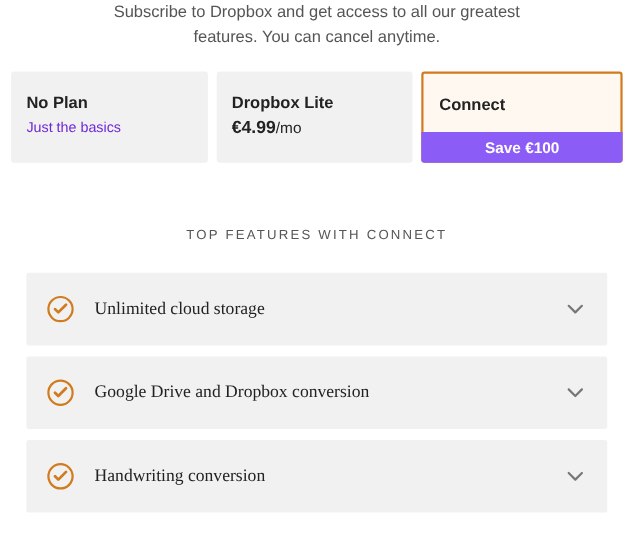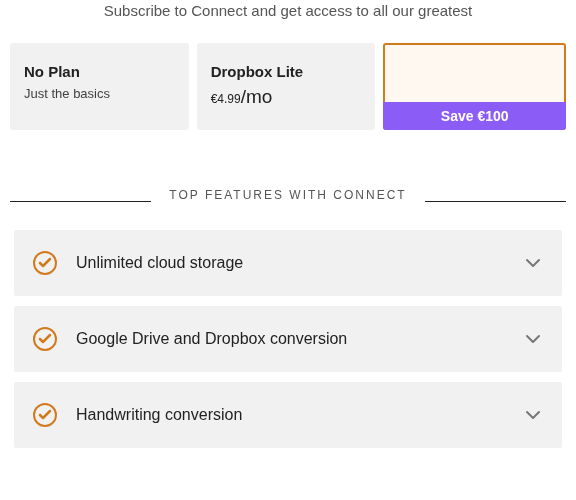--- a/index.html
+++ b/index.html
@@ -35,65 +35,67 @@
     background: #fff8f0;
     border: 2px solid #d17a1e;
     padding-bottom: 34px;
   }
   .plan-title {
     font-weight: 700;
     font-size: 15px;
     margin-bottom: 6px;
   }
   .plan-sub {
-    color: #404040;
+    color: #6d28d9;
     font-size: 13px;
   }
   .price {
-    font-weight: 400;
-    font-size: 12px;
+    font-weight: 700;
+    font-size: 16px;
     display: inline;
   }
   .permo {
-    font-size: 19px;
+    font-size: 14px;
   }
   .save-band {
     position: absolute;
     left: -2px; right: -2px; bottom: -2px;
     background: #8b5cf6;
     color: #fff;
     text-align: center;
     font-weight: 700;
     font-size: 14px;
     padding: 6px 0;
     border-radius: 0 0 3px 3px;
   }
   .features-header {
     display: flex;
-    align-items: flex-end;
+    align-items: center;
     padding: 18px 10px 28px;
+    flex-direction: column;
   }
   .features-header .line {
     flex: 1;
     height: 1px;
     background: #222;
   }
   .features-header .label {
     padding: 0 18px;
     letter-spacing: 2px;
     font-size: 12px;
     color: #555;
   }
   .feature {
     background: #f1f1f1;
-    margin: 0 14px 10px;
+    margin: 0 24px 10px;
     padding: 20px 18px;
     display: flex;
     align-items: center;
     border-radius: 2px;
+    font-family: Liberation Serif, serif;
   }
   .check {
     width: 26px;
     height: 26px;
     margin-right: 18px;
     flex: none;
   }
   .check circle {
     fill: none;
     stroke: #d17a1e;
@@ -121,35 +123,37 @@
     stroke: #777;
     stroke-width: 2;
     stroke-linecap: round;
     stroke-linejoin: round;
   }
 </style>
 </head>
 <body>
 
 <div class="subtitle">
-  <span>Subscribe to Connect and get access to all our greatest</span><br>
+  <span>Subscribe to Dropbox and get access to all our greatest</span><br>
+  <span>features. You can cancel anytime.</span>
 </div>
 
 <div class="plans">
   <div class="plan">
     <div class="plan-title">No Plan</div>
     <div class="plan-sub">Just the basics</div>
   </div>
   <div class="plan">
     <div class="plan-title">Dropbox Lite</div>
     <div>
       <span class="price">€4.99</span><span class="permo">/mo</span>
     </div>
   </div>
   <div class="plan selected">
+    <div class="plan-title">Connect</div>
     <div class="save-band">Save €100</div>
   </div>
 </div>
 
 <div class="features-header">
   <div class="line"></div>
   <div class="label">TOP FEATURES WITH CONNECT</div>
   <div class="line"></div>
 </div>
 

